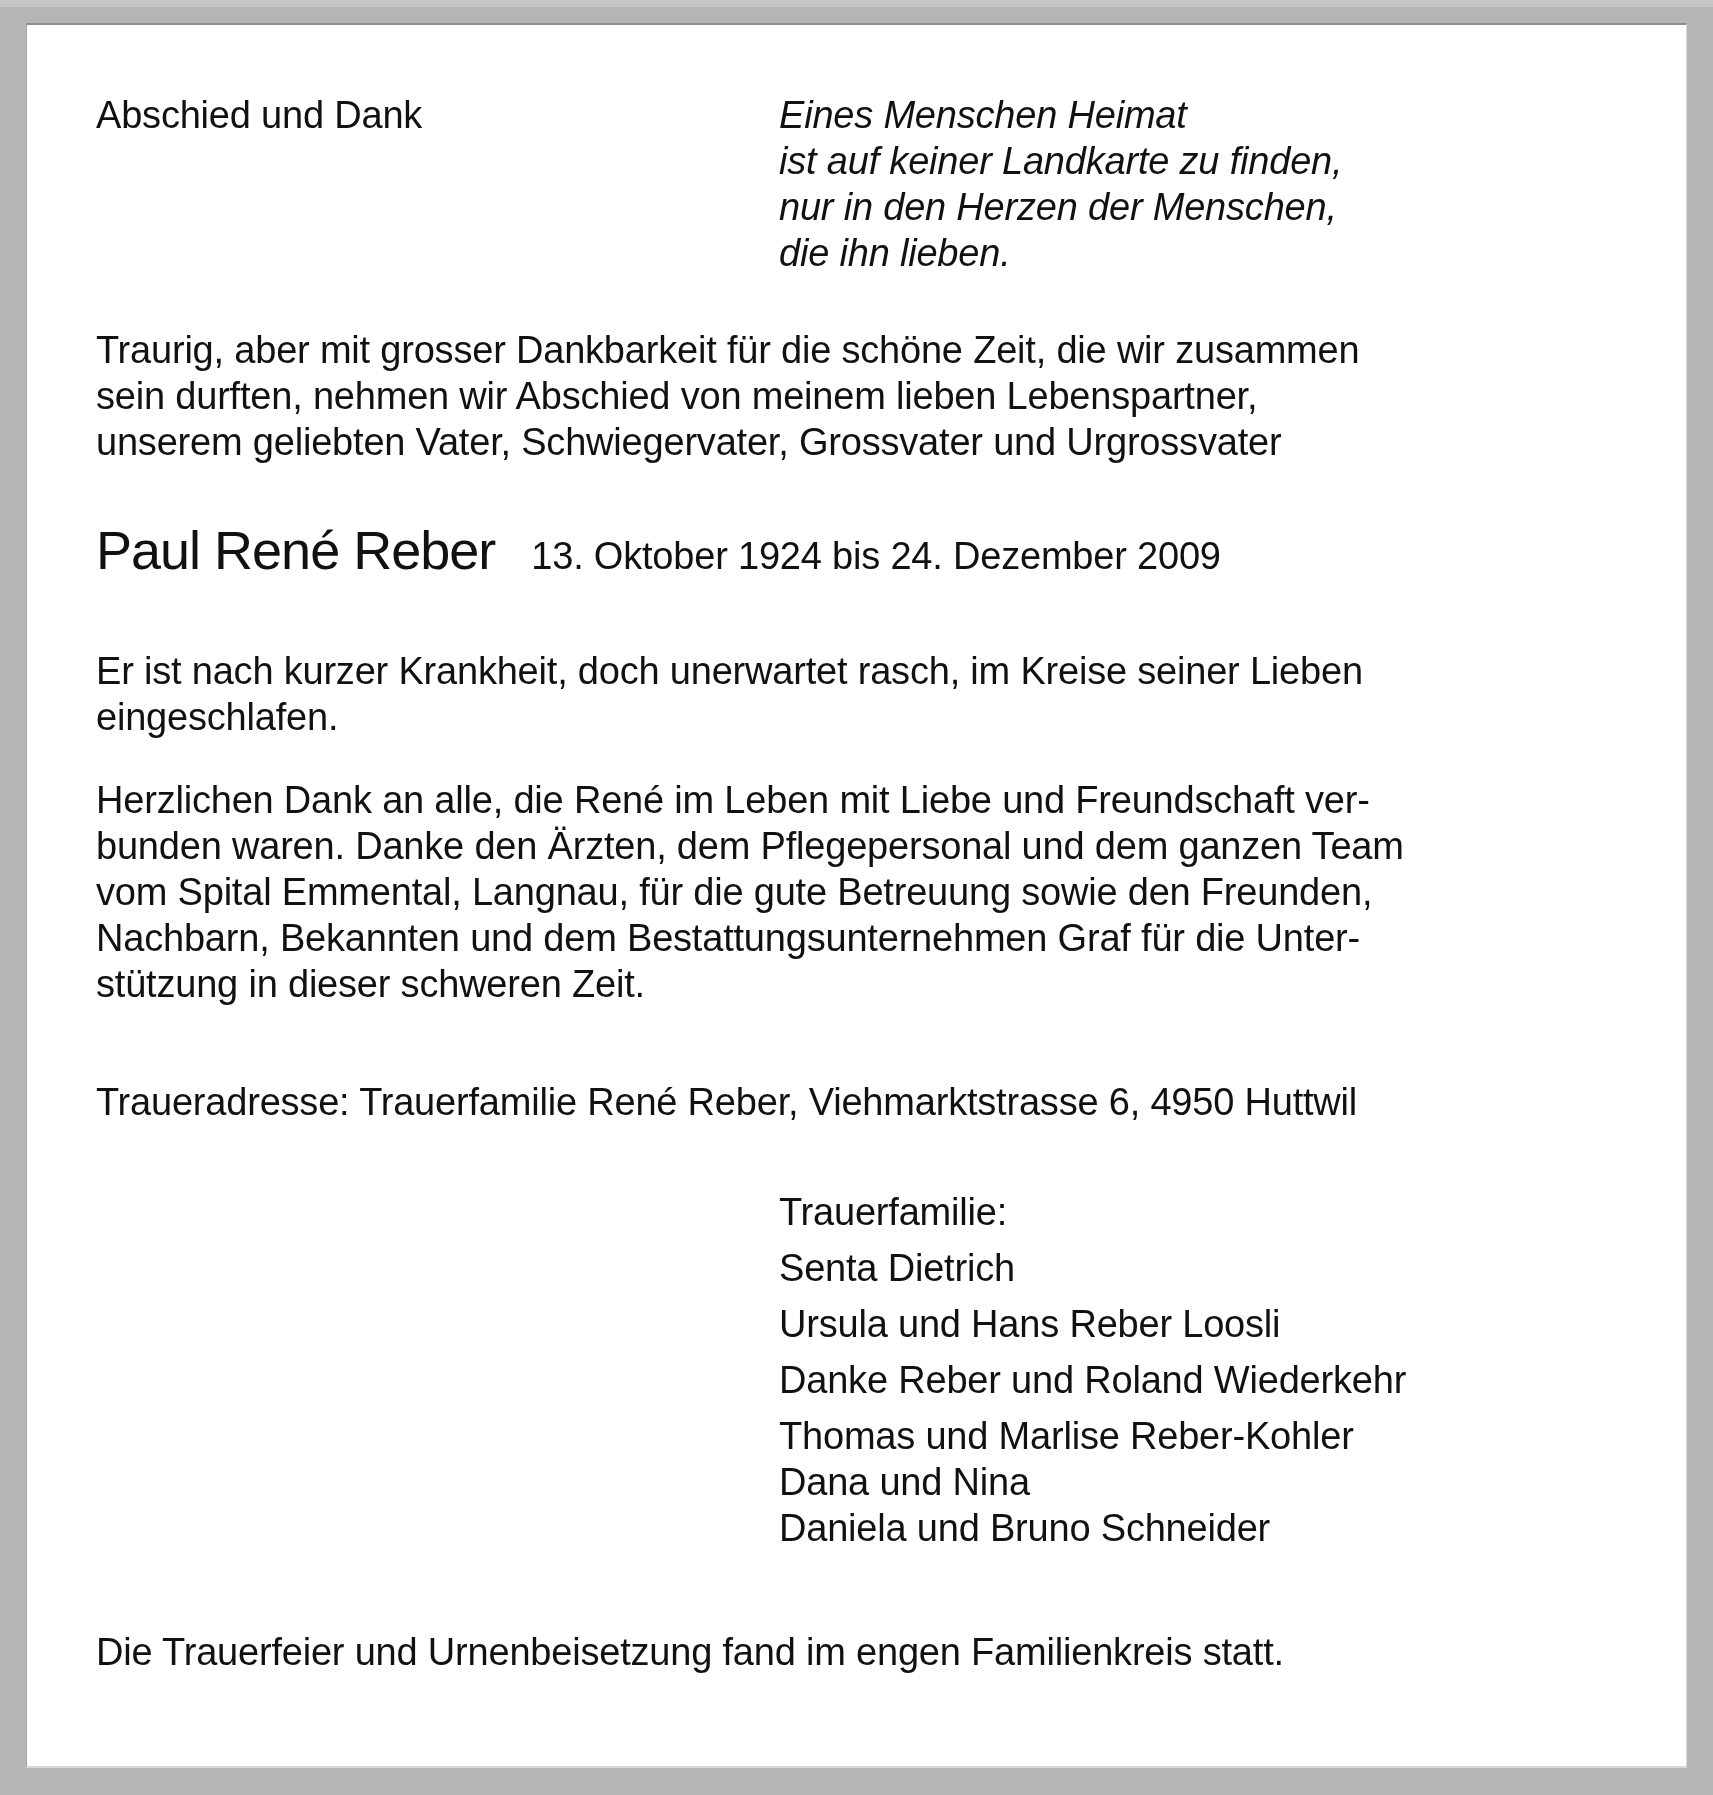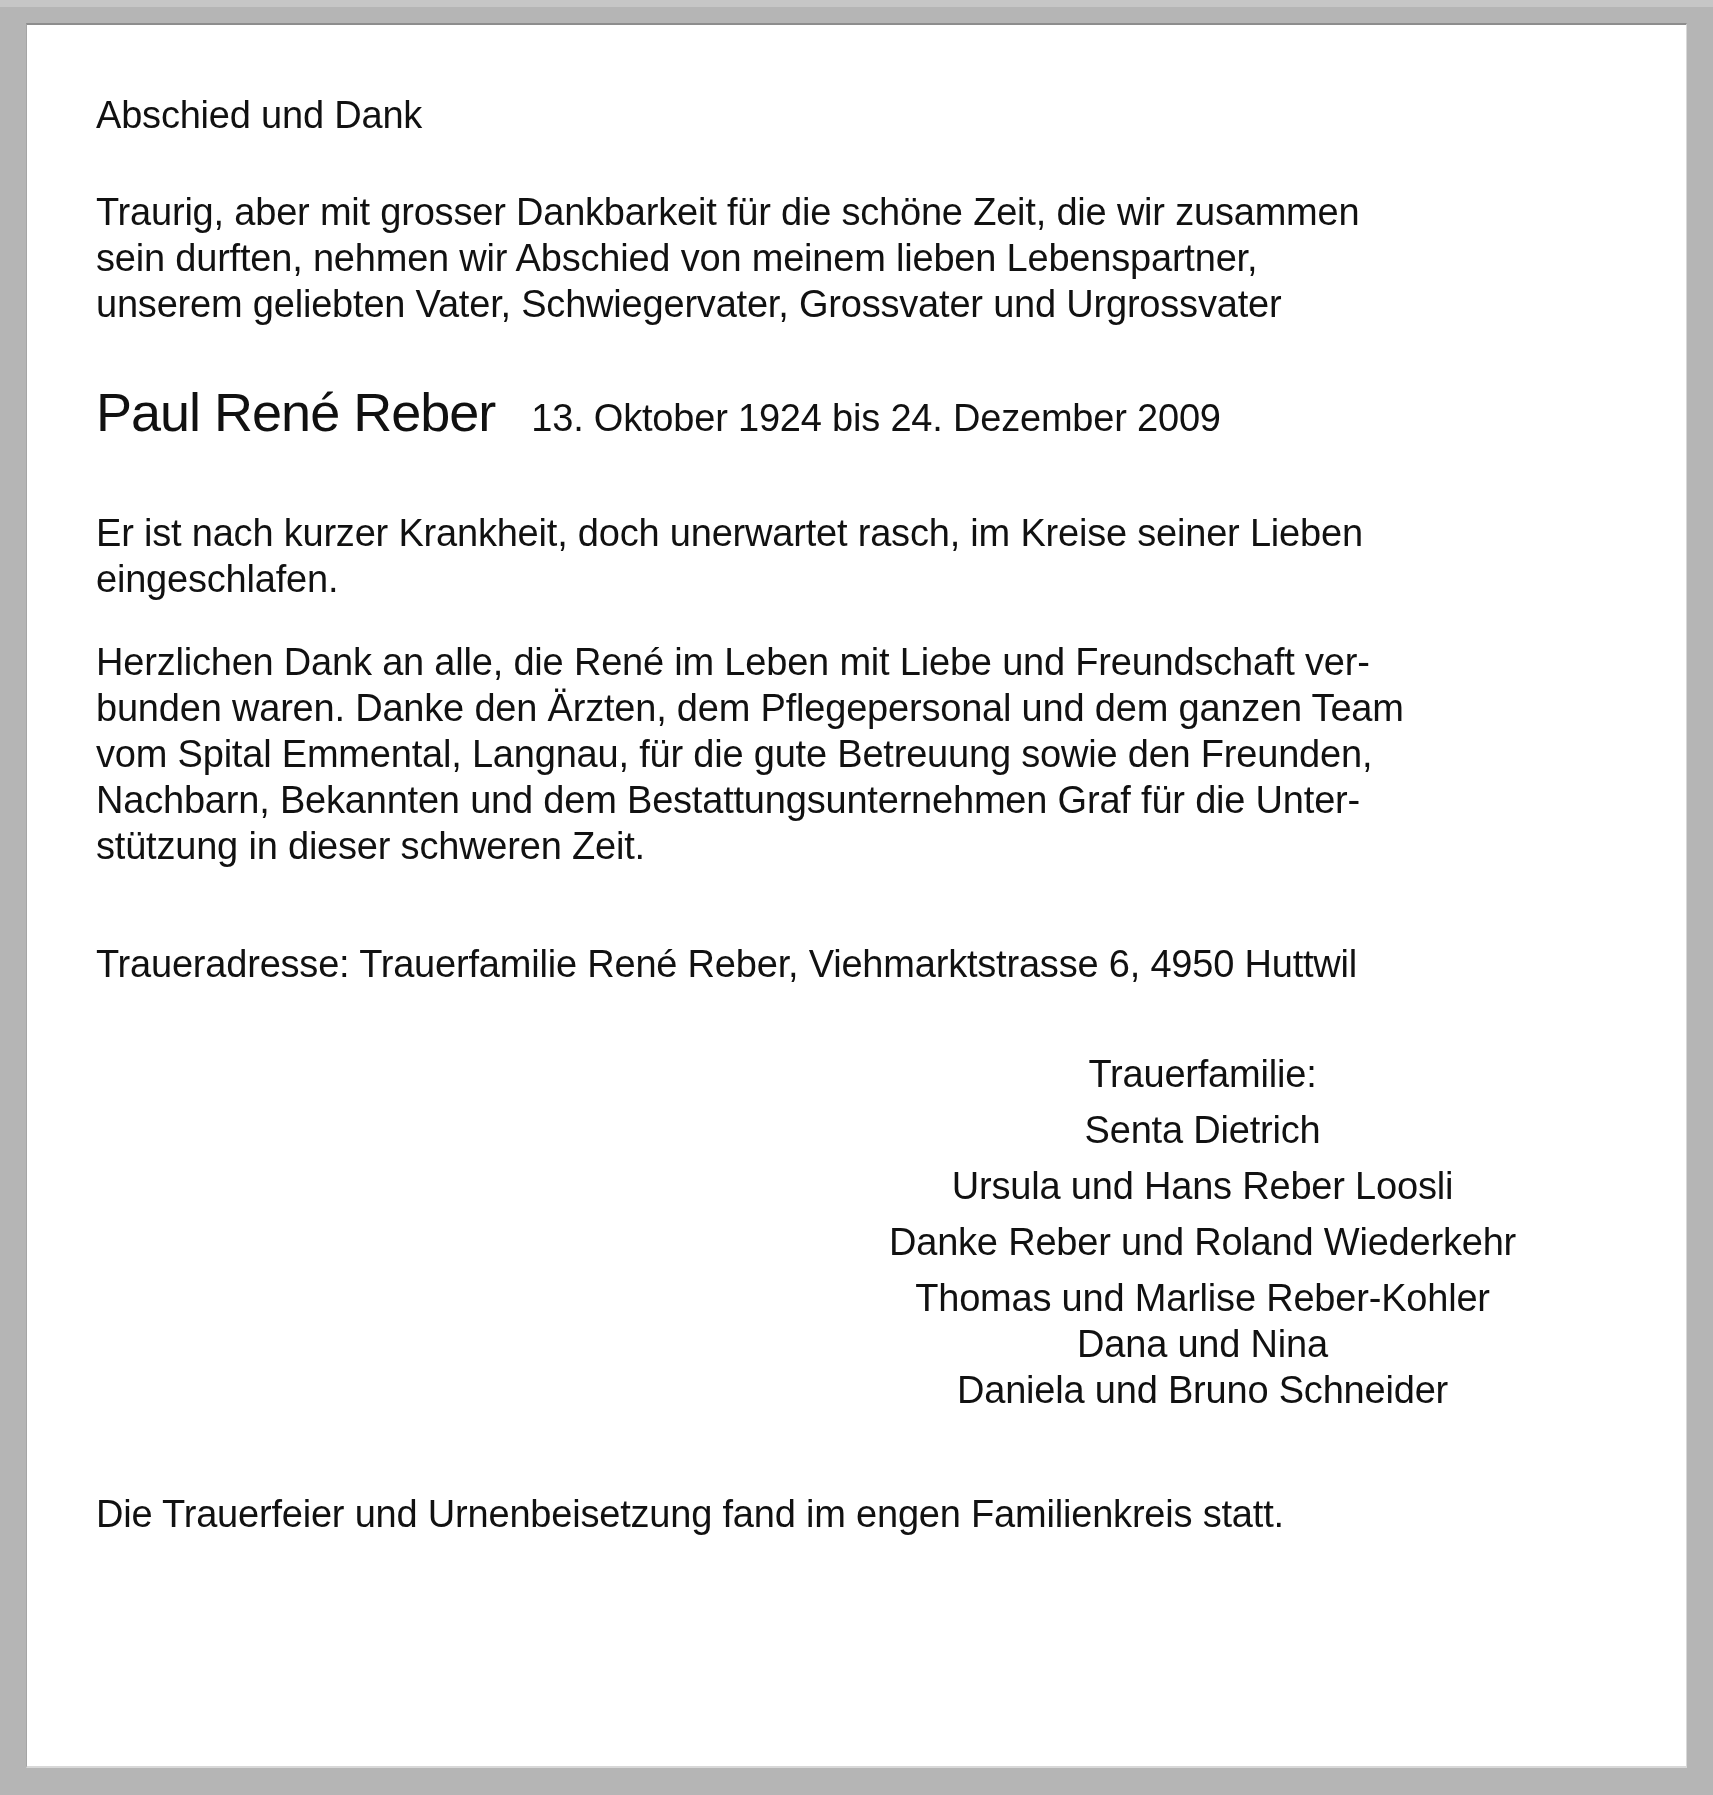--- a/index.html
+++ b/index.html
@@ -68,34 +68,38 @@
     letter-spacing: -1px;
     white-space: pre;
   }
   .life-dates {
     margin-left: 36px;
     white-space: pre;
   }
   .passing  { margin-top: 52px; }
   .thanks   { margin-top: 37px; }
   .address  { margin-top: 72px; }
-  .family   { margin-top: 64px; margin-left: 683px; text-align: center; }
+  .family   { margin-top: 64px; margin-left: 683px; }
   .family-heading { margin-bottom: 10px; }
   .member   { margin-bottom: 10px; }
   .member.tight { margin-bottom: 0; }
   .closing  { margin-top: 78px; }
 </style>
 </head>
 <body>
 
 <div class="frame">
   <div class="page">
 
     <div class="header-row">
       <div class="type-label">Abschied und Dank</div>
+      <div class="verse pre">Eines Menschen Heimat
+ist auf keiner Landkarte zu finden,
+nur in den Herzen der Menschen,
+die ihn lieben.</div>
     </div>
 
     <div class="intro pre">Traurig, aber mit grosser Dankbarkeit für die schöne Zeit, die wir zusammen
 sein durften, nehmen wir Abschied von meinem lieben Lebenspartner,
 unserem geliebten Vater, Schwiegervater, Grossvater und Urgrossvater</div>
 
     <div class="name-row">
       <span class="deceased-name">Paul René Reber</span>
       <span class="life-dates">13. Oktober 1924 bis 24. Dezember 2009</span>
     </div>

